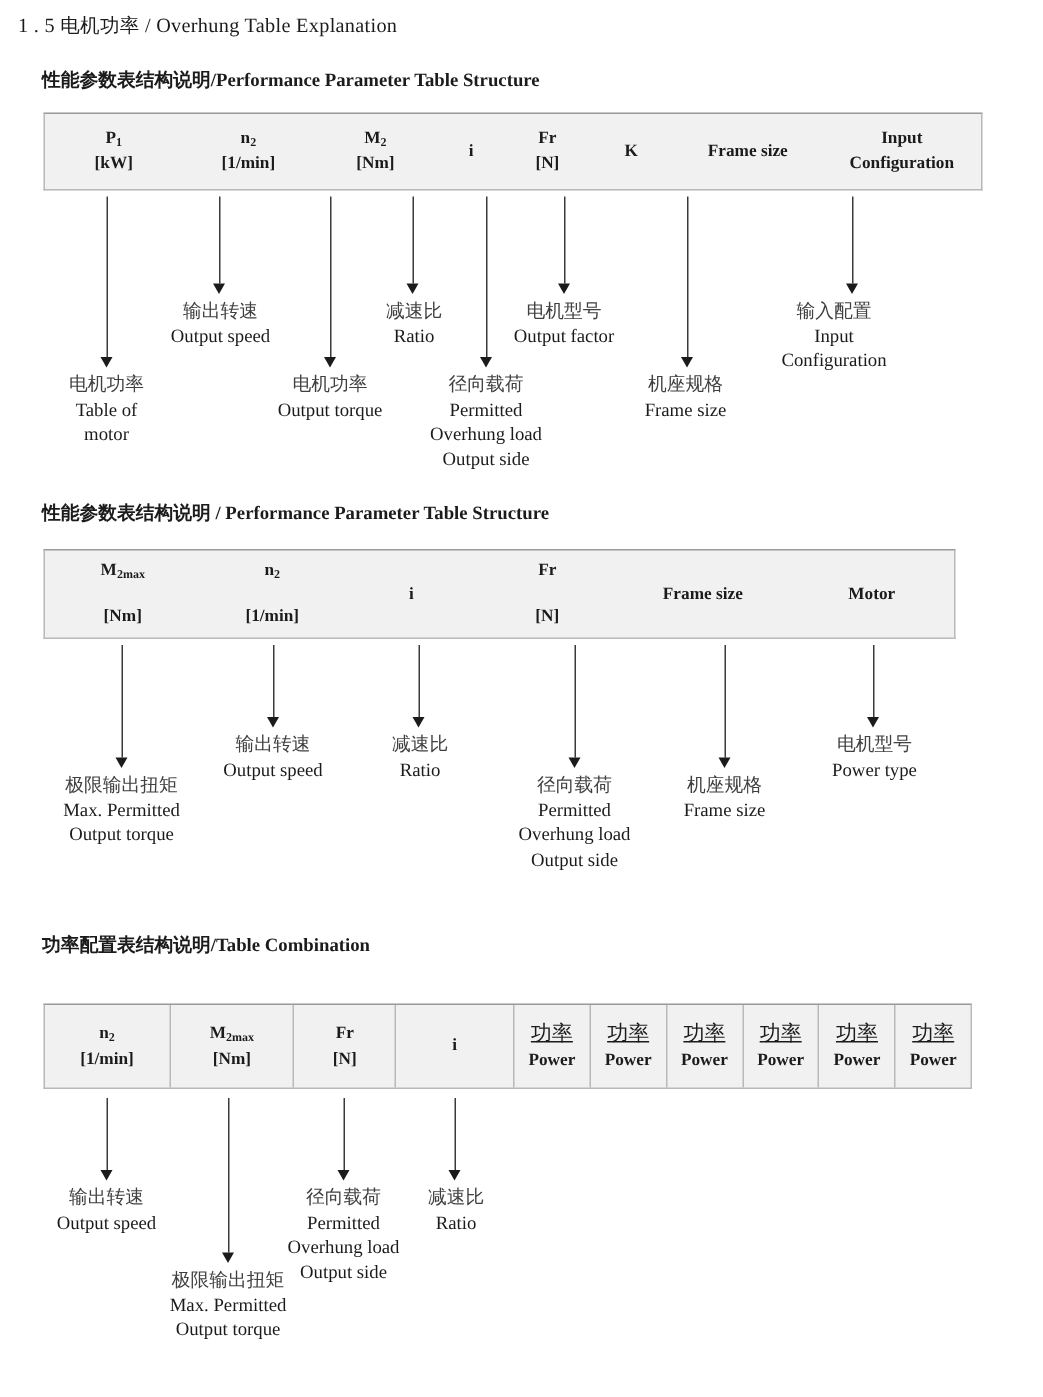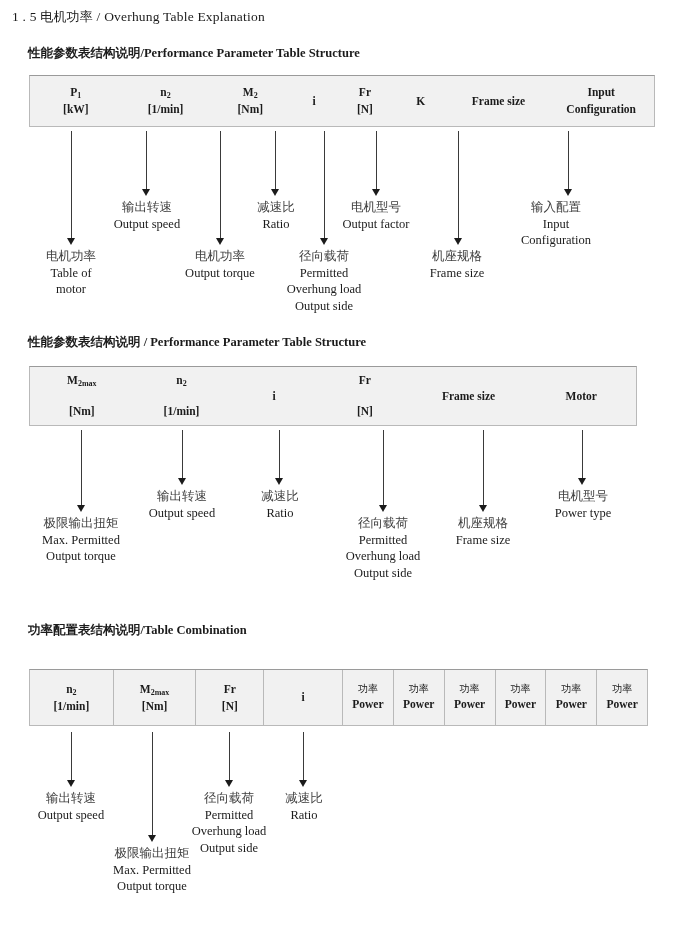--- a/index.html
+++ b/index.html
@@ -63,21 +63,22 @@
     text-align: center;
     font-weight: bold;
     font-size: 11.5px;
     line-height: 1.45;
     padding: 2px 1px;
   }
   .cell .l1, .cell .l2 { display: block; white-space: nowrap; }
   .cell .cn-h {
     font-family: "DejaVu Sans", "Liberation Sans", sans-serif;
     font-weight: normal;
-    font-size: 10px;
+    font-size: 14px;
+    text-decoration: underline;
   }
   .cell sub {
     font-size: 8px;
     vertical-align: baseline;
     position: relative;
     top: 2px;
   }
   .cell.mid { justify-content: center; }
 
   

